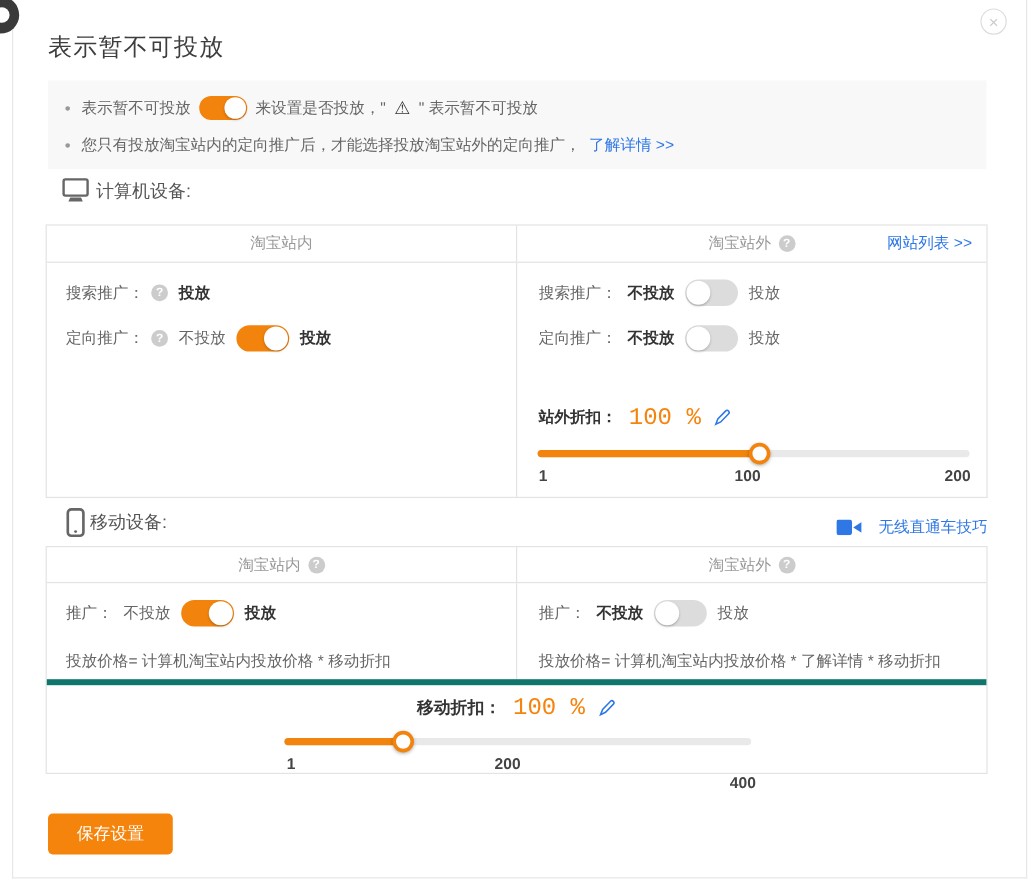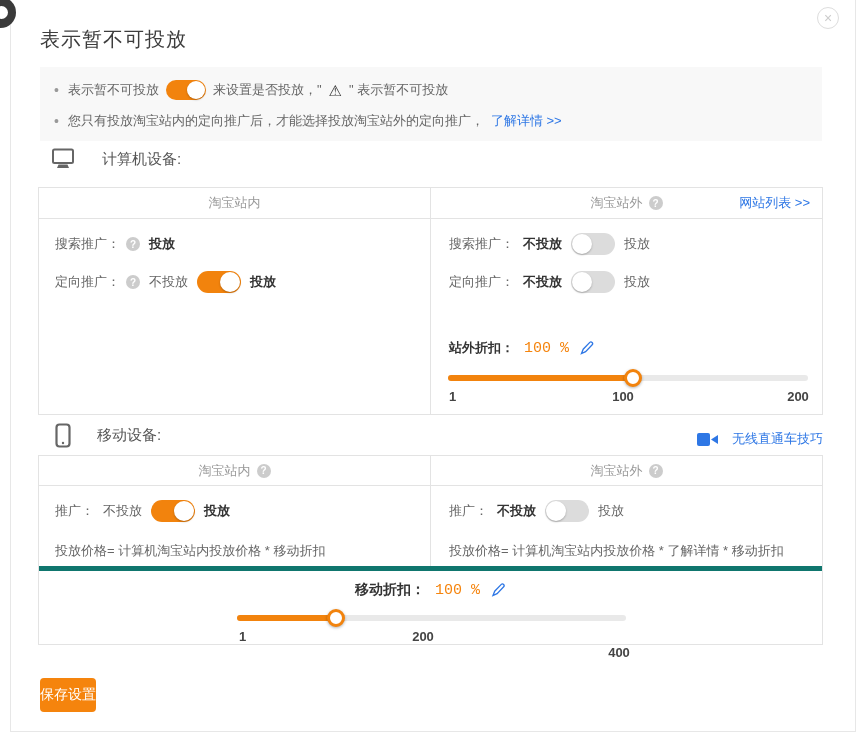--- a/index.html
+++ b/index.html
@@ -37,21 +37,21 @@
           box-shadow:0 1px 2px rgba(0,0,0,.25); }
   .toggle.mini .knob { width:18px; height:18px; }
   .toggle.on  .knob { right:1px; }
   .toggle.off .knob { left:1px; }
 
   
   .help { display:inline-flex; width:14px; height:14px; border-radius:50%; background:#ccc; color:#fff;
           font-size:10px; font-weight:bold; align-items:center; justify-content:center; cursor:pointer; flex:0 0 auto; }
 
   
-  .section-head { position:absolute; display:flex; align-items:center; gap:26px; z-index:2;text-align:right; }
+  .section-head { position:absolute; display:flex; align-items:center; gap:4px; z-index:2;text-align:right; }
   .section-label { font-size:15px; color:#555; }
 
   
   .tbl { position:absolute; left:38px; width:785px; border:1px solid #e3e3e3; background:#fff; z-index:2; }
   .t1 { top:187px; height:228px; }
   .t2 { top:455px; height:190px; }
   .thead { position:absolute; left:0; top:0; right:0; border-bottom:1px solid #e3e3e3; display:flex; }
   .t1 .thead { height:31px; }
   .t2 .thead { height:30px; }
   .th { position:relative; display:flex; align-items:center; justify-content:center; gap:6px; color:#999; }
@@ -61,21 +61,21 @@
   .cell { position:absolute; bottom:0; }
   .cell.c1 { left:0; width:392px; border-right:1px solid #e3e3e3; }
   .cell.c2 { left:392px; right:0; }
   .t1 .cell { top:31px; }
   .t2 .cell { top:30px; height:80px; bottom:auto; }
   .frow { position:absolute; display:flex; align-items:center; gap:9px; height:22px; white-space:nowrap; color:#666; }
   .strong { color:#333; font-weight:bold; }
   .formula { position:absolute; white-space:nowrap; color:#666; }
   .discount { position:absolute; display:flex; align-items:center; gap:10px; height:26px;font-family:Liberation Mono, monospace; }
   .discount .dlab { color:#333; font-weight:bold; }
-  .discount .dval { color:#f5840d; font-size:15px; }
+  .discount .dval { color:#f5840d; font-size:20px; }
   .t2 .bottom { position:absolute; left:0; right:0; top:110px; bottom:0; border-top:5px solid #0f766e; }
   .t2 .discount { left:50%; transform:translateX(-50%); top:6px; }
   .t2 .discount .dlab { font-size:14px; }
 
   
   .track { position:absolute; height:6px; border-radius:3px; background:#e9e9e9; }
   .fill  { position:absolute; left:0; top:0; height:6px; border-radius:3px; background:#f2830d; }
   .thumb { position:absolute; top:-6px; width:18px; height:18px; border-radius:50%; background:#fff;
            border:3px solid #f2830d; box-shadow:0 1px 3px rgba(0,0,0,.3); cursor:pointer; }
   .slabel { position:absolute; font-weight:bold; color:#444; white-space:nowrap; }
@@ -92,21 +92,21 @@
   
   .s2-track { left:198px; top:44px; width:389px; }
   .s2-track .fill { width:99px; }
   .s2-track .thumb { left:90px; }
   .s2-l1 { left:200px; top:58px; }
   .s2-l2 { left:384px; top:58px; }
   .s2-l3 { left:580px; top:58px;margin-top:16px; }
 
   .tips { position:absolute; top:430px; right:38px; display:flex; align-items:center; gap:14px; z-index:2; }
 
-  .save-btn { position:absolute; left:40px; top:678px; height:34px; padding:0 0; background:#f5840d;
+  .save-btn { position:absolute; left:40px; top:678px; height:34px; padding:0 24px; background:#f5840d;
               border:none; border-radius:4px; color:#fff; font-size:14px; cursor:pointer; z-index:2;
               font-family:"Liberation Sans","DejaVu Sans",sans-serif; }
   svg { display:block; }
 </style>
 </head>
 <body>
 
 <div class="stage">
 
   <div class="dialog"></div>

